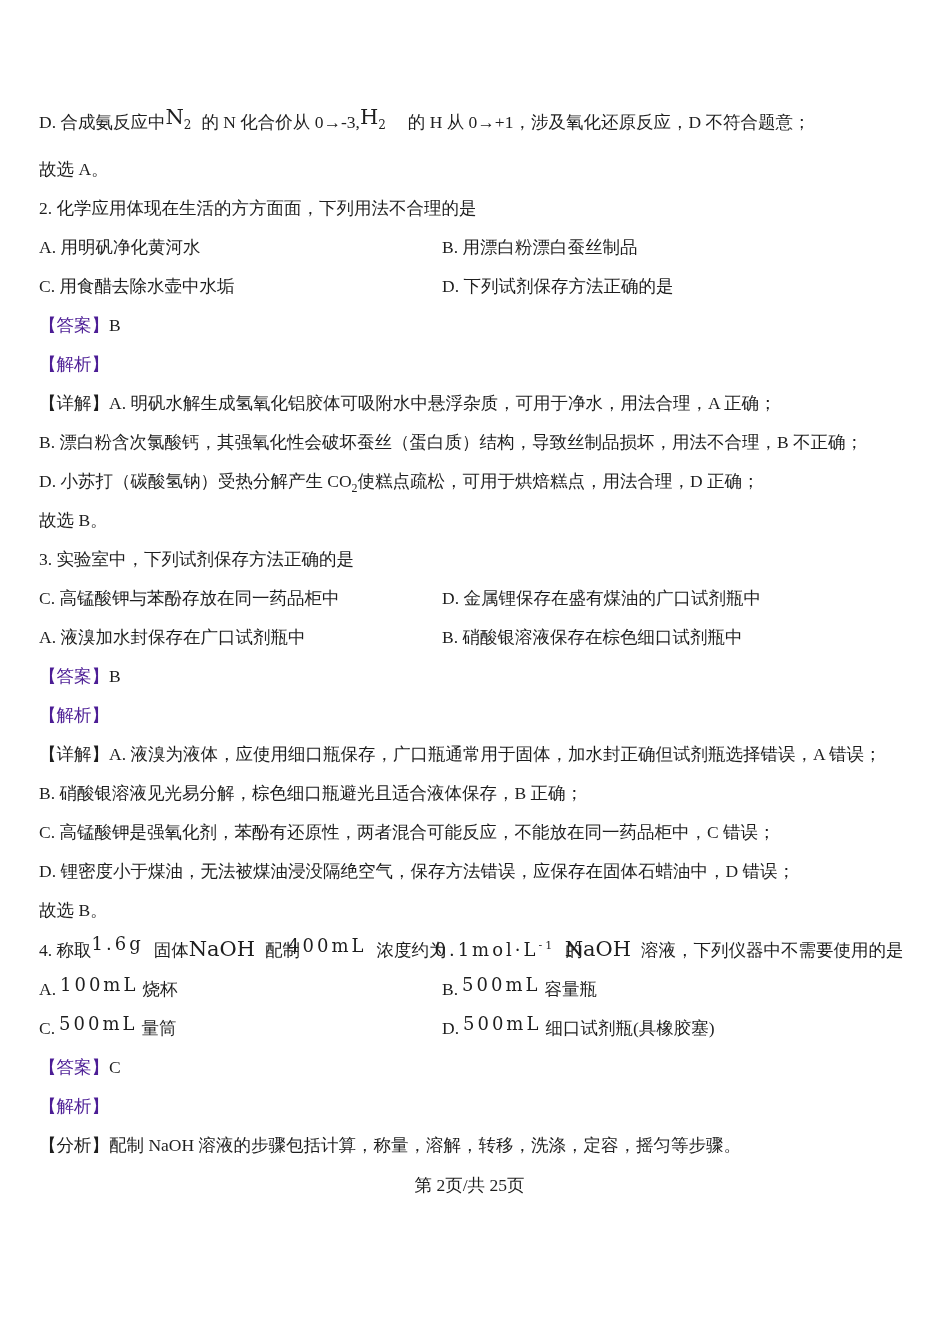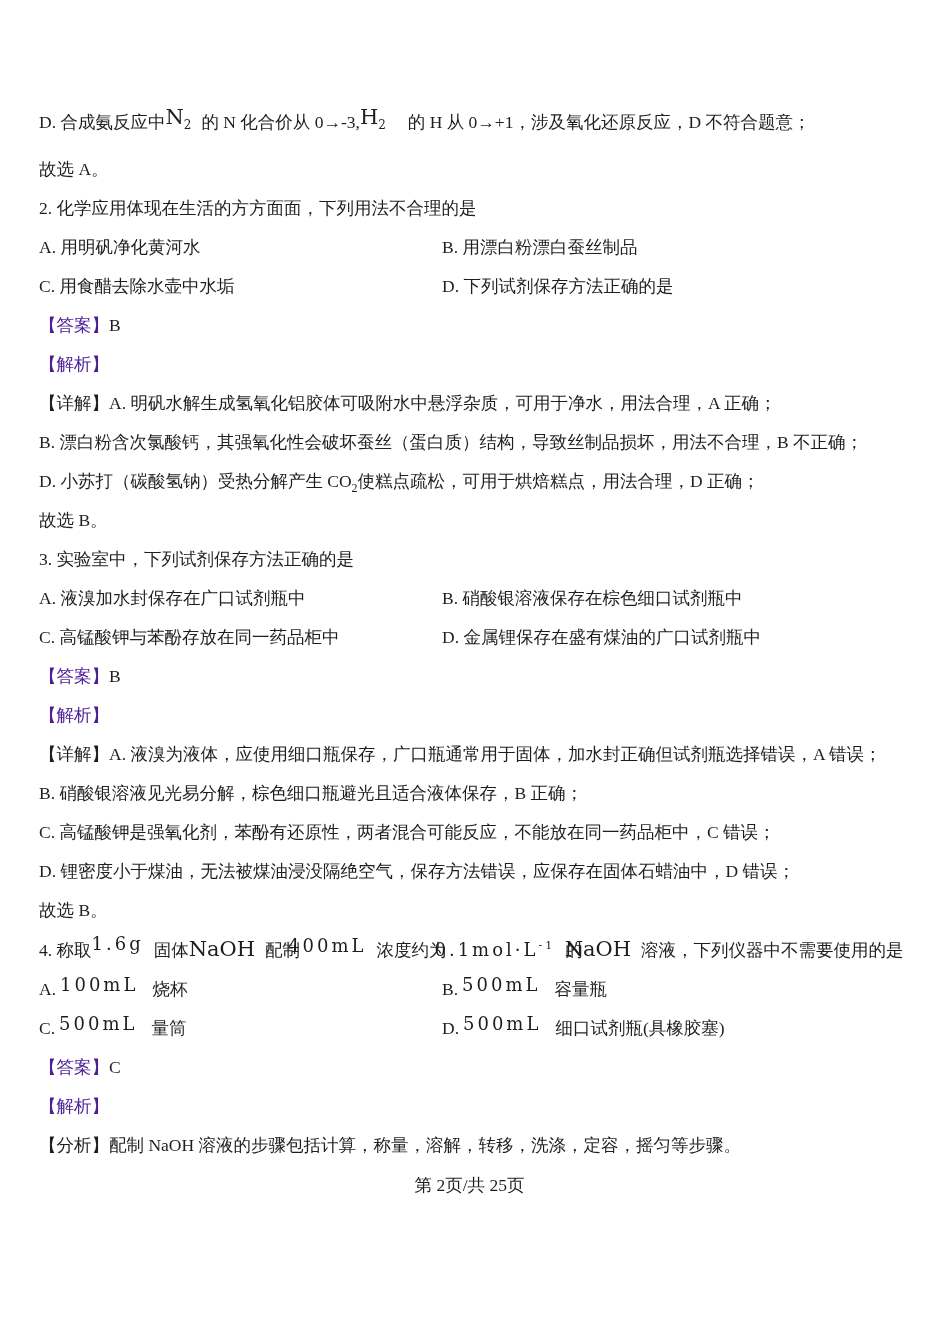--- a/index.html
+++ b/index.html
@@ -22,21 +22,21 @@
   .val{letter-spacing:3px;font-size:18px;}
   .raise{position:relative;top:-6px;}
   .raise2{position:relative;top:-4px;}
   .ovl{margin-left:-12px;margin-top:8px;}
   .ovl2{margin-left:-18px;}
   .gap{margin-right:10px;}
   .gap-lg{margin-right:22px;}
   .q1-line{margin-bottom:9px;}
   .footer{text-align:center;margin-top:2px;}
   .opt-letter{margin-right:4px;}
-  .opt-text{margin-left:14px;}
+  .opt-text{margin-left:4px;}
 </style>
 </head>
 <body>
 
 <div class="page">
 
   <p class="q1-line"><span>D. 合成氨反应中</span><span class="fx chem raise2 gap"><span>N</span><sub>2</sub></span><span>的 N 化合价从 0→-3,</span><span class="fx chem raise2 gap-lg"><span>H</span><sub>2</sub></span><span>的 H 从 0→+1，涉及氧化还原反应，D 不符合题意；</span></p>
   <p>故选 A。</p>
 
   <p>2. 化学应用体现在生活的方方面面，下列用法不合理的是</p>
@@ -50,26 +50,26 @@
   </div>
   <p><span class="blue">【答案】</span><span>B</span></p>
   <p><span class="blue">【解析】</span></p>
   <p><span>【详解】</span><span>A. 明矾水解生成氢氧化铝胶体可吸附水中悬浮杂质，可用于净水，用法合理，A 正确；</span></p>
   <p class="one-line">B. 漂白粉含次氯酸钙，其强氧化性会破坏蚕丝（蛋白质）结构，导致丝制品损坏，用法不合理，B 不正确；</p>
   <p><span>D. 小苏打（碳酸氢钠）受热分解产生 CO</span><sub>2</sub><span>使糕点疏松，可用于烘焙糕点，用法合理，D 正确；</span></p>
   <p>故选 B。</p>
 
   <p>3. 实验室中，下列试剂保存方法正确的是</p>
   <div class="row">
+    <p class="c1">C. 高锰酸钾与苯酚存放在同一药品柜中</p>
+    <p class="c2">D. 金属锂保存在盛有煤油的广口试剂瓶中</p>
+  </div>
+  <div class="row">
     <p class="c1">A. 液溴加水封保存在广口试剂瓶中</p>
     <p class="c2">B. 硝酸银溶液保存在棕色细口试剂瓶中</p>
-  </div>
-  <div class="row">
-    <p class="c1">C. 高锰酸钾与苯酚存放在同一药品柜中</p>
-    <p class="c2">D. 金属锂保存在盛有煤油的广口试剂瓶中</p>
   </div>
   <p><span class="blue">【答案】</span><span>B</span></p>
   <p><span class="blue">【解析】</span></p>
   <p><span>【详解】</span><span>A. 液溴为液体，应使用细口瓶保存，广口瓶通常用于固体，加水封正确但试剂瓶选择错误，A 错误；</span></p>
   <p>B. 硝酸银溶液见光易分解，棕色细口瓶避光且适合液体保存，B 正确；</p>
   <p>C. 高锰酸钾是强氧化剂，苯酚有还原性，两者混合可能反应，不能放在同一药品柜中，C 错误；</p>
   <p>D. 锂密度小于煤油，无法被煤油浸没隔绝空气，保存方法错误，应保存在固体石蜡油中，D 错误；</p>
   <p>故选 B。</p>
 
   <p class="one-line"><span>4. 称取</span><span class="fx val raise gap">1.6g</span><span>固体</span><span class="fx chem gap">NaOH</span><span>配制</span><span class="fx val raise2 ovl gap">400mL</span><span>浓度约为</span><span class="fx val ovl gap"><span>0.1mol·L</span><sup>-1</sup></span><span>的</span><span class="fx chem ovl2 gap">NaOH</span><span>溶液，下列仪器中不需要使用的是</span></p>

